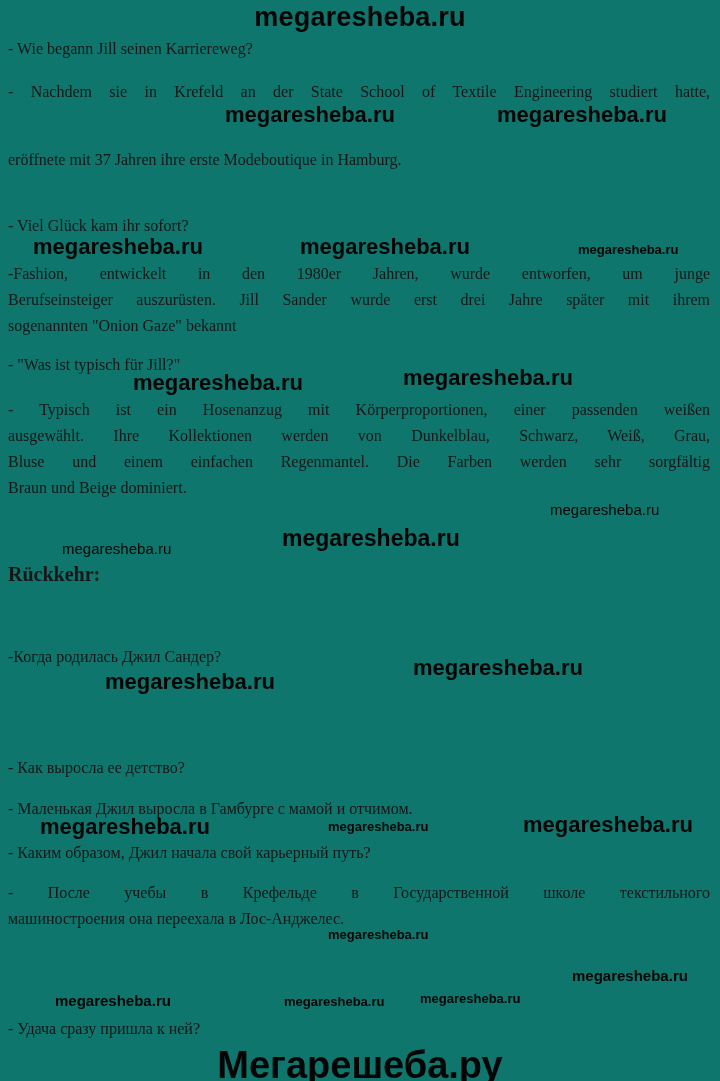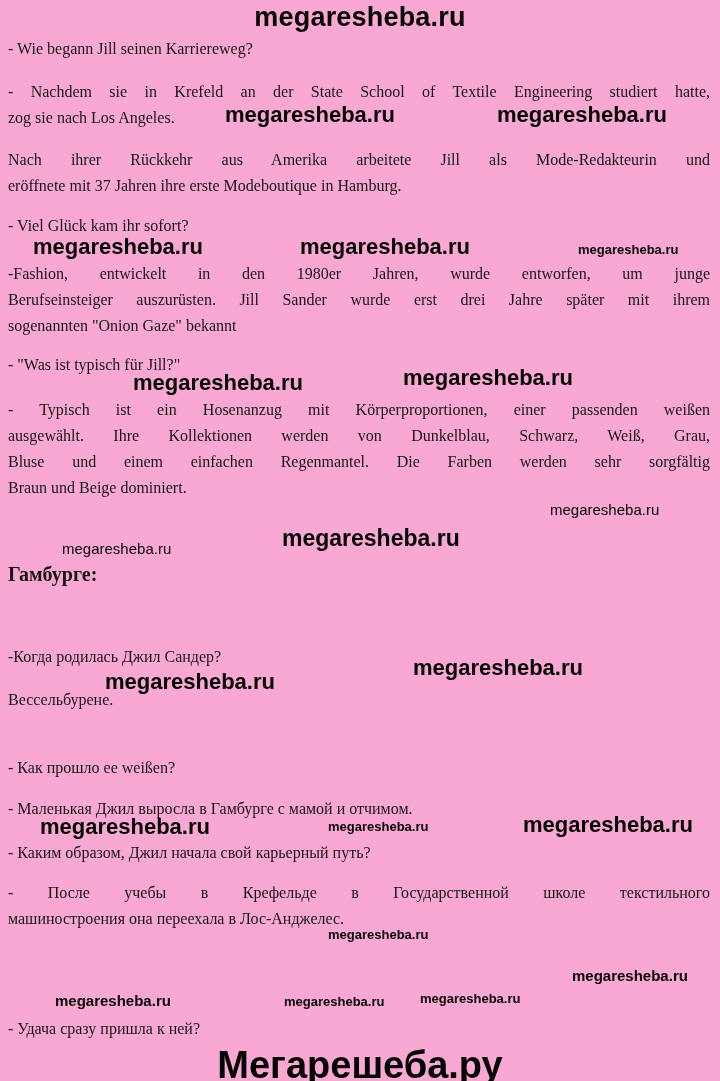--- a/index.html
+++ b/index.html
@@ -1,18 +1,18 @@
 <!DOCTYPE html>
 <html><head>
 <meta charset="utf-8">
 <style>
   html,body { margin:0; padding:0; background:#ffffff; }
   .page {
     position:relative; width:720px; height:1081px; margin:0 auto;
-    background:#f9a8d4; overflow:hidden;
+    background:#0f766e; overflow:hidden;
     font-family:"Liberation Serif", serif; color:#161616;
   }
   .hdr {
     position:absolute; top:2px; left:0; right:0; text-align:center;
     font-family:"Liberation Sans", sans-serif; font-weight:bold; font-size:27px; color:#050505;
     letter-spacing:0.2px;
   }
   .ftr {
     position:absolute; top:1044px; left:0; right:0; text-align:center;
     font-family:"Liberation Sans", sans-serif; font-weight:bold; font-size:38px; color:#050505;
@@ -37,25 +37,23 @@
 <div class="page">
 
   <div class="hdr">megaresheba.ru</div>
 
   <div class="para" style="top:36px">
     <div class="ll">- Wie begann Jill seinen Karriereweg?</div>
   </div>
 
   <div class="para" style="top:79px">
     <div class="jl">- Nachdem sie in Krefeld an der State School of Textile Engineering studiert hatte,</div>
-    <div class="ll">zog sie nach Los Angeles.</div>
   </div>
 
   <div class="para" style="top:147px">
-    <div class="jl">Nach ihrer Rückkehr aus Amerika arbeitete Jill als Mode-Redakteurin und</div>
     <div class="ll">eröffnete mit 37 Jahren ihre erste Modeboutique in Hamburg.</div>
   </div>
 
   <div class="para" style="top:213px">
     <div class="ll">- Viel Glück kam ihr sofort?</div>
   </div>
 
   <div class="para" style="top:261px">
     <div class="jl">-Fashion, entwickelt in den 1980er Jahren, wurde entworfen, um junge</div>
     <div class="jl">Berufseinsteiger auszurüsten. Jill Sander wurde erst drei Jahre später mit ihrem</div>
@@ -67,33 +65,32 @@
   </div>
 
   <div class="para" style="top:397px">
     <div class="jl">- Typisch ist ein Hosenanzug mit Körperproportionen, einer passenden weißen</div>
     <div class="jl">ausgewählt. Ihre Kollektionen werden von Dunkelblau, Schwarz, Weiß, Grau,</div>
     <div class="jl">Bluse und einem einfachen Regenmantel. Die Farben werden sehr sorgfältig</div>
     <div class="ll">Braun und Beige dominiert.</div>
   </div>
 
   <div class="para lbl" style="top:561px">
-    <div class="ll">Гамбурге:</div>
+    <div class="ll">Rückkehr:</div>
   </div>
 
   <div class="para" style="top:644px">
     <div class="ll">-Когда родилась Джил Сандер?</div>
   </div>
 
   <div class="para" style="top:687px">
-    <div class="ll">Вессельбурене.</div>
   </div>
 
   <div class="para" style="top:755px">
-    <div class="ll">- Как прошло ее weißen?</div>
+    <div class="ll">- Как выросла ее детство?</div>
   </div>
 
   <div class="para" style="top:840px">
     <div class="ll">- Каким образом, Джил начала свой карьерный путь?</div>
   </div>
 
   <div class="para" style="top:796px">
     <div class="ll">- Маленькая Джил выросла в Гамбурге с мамой и отчимом.</div>
   </div>
 

